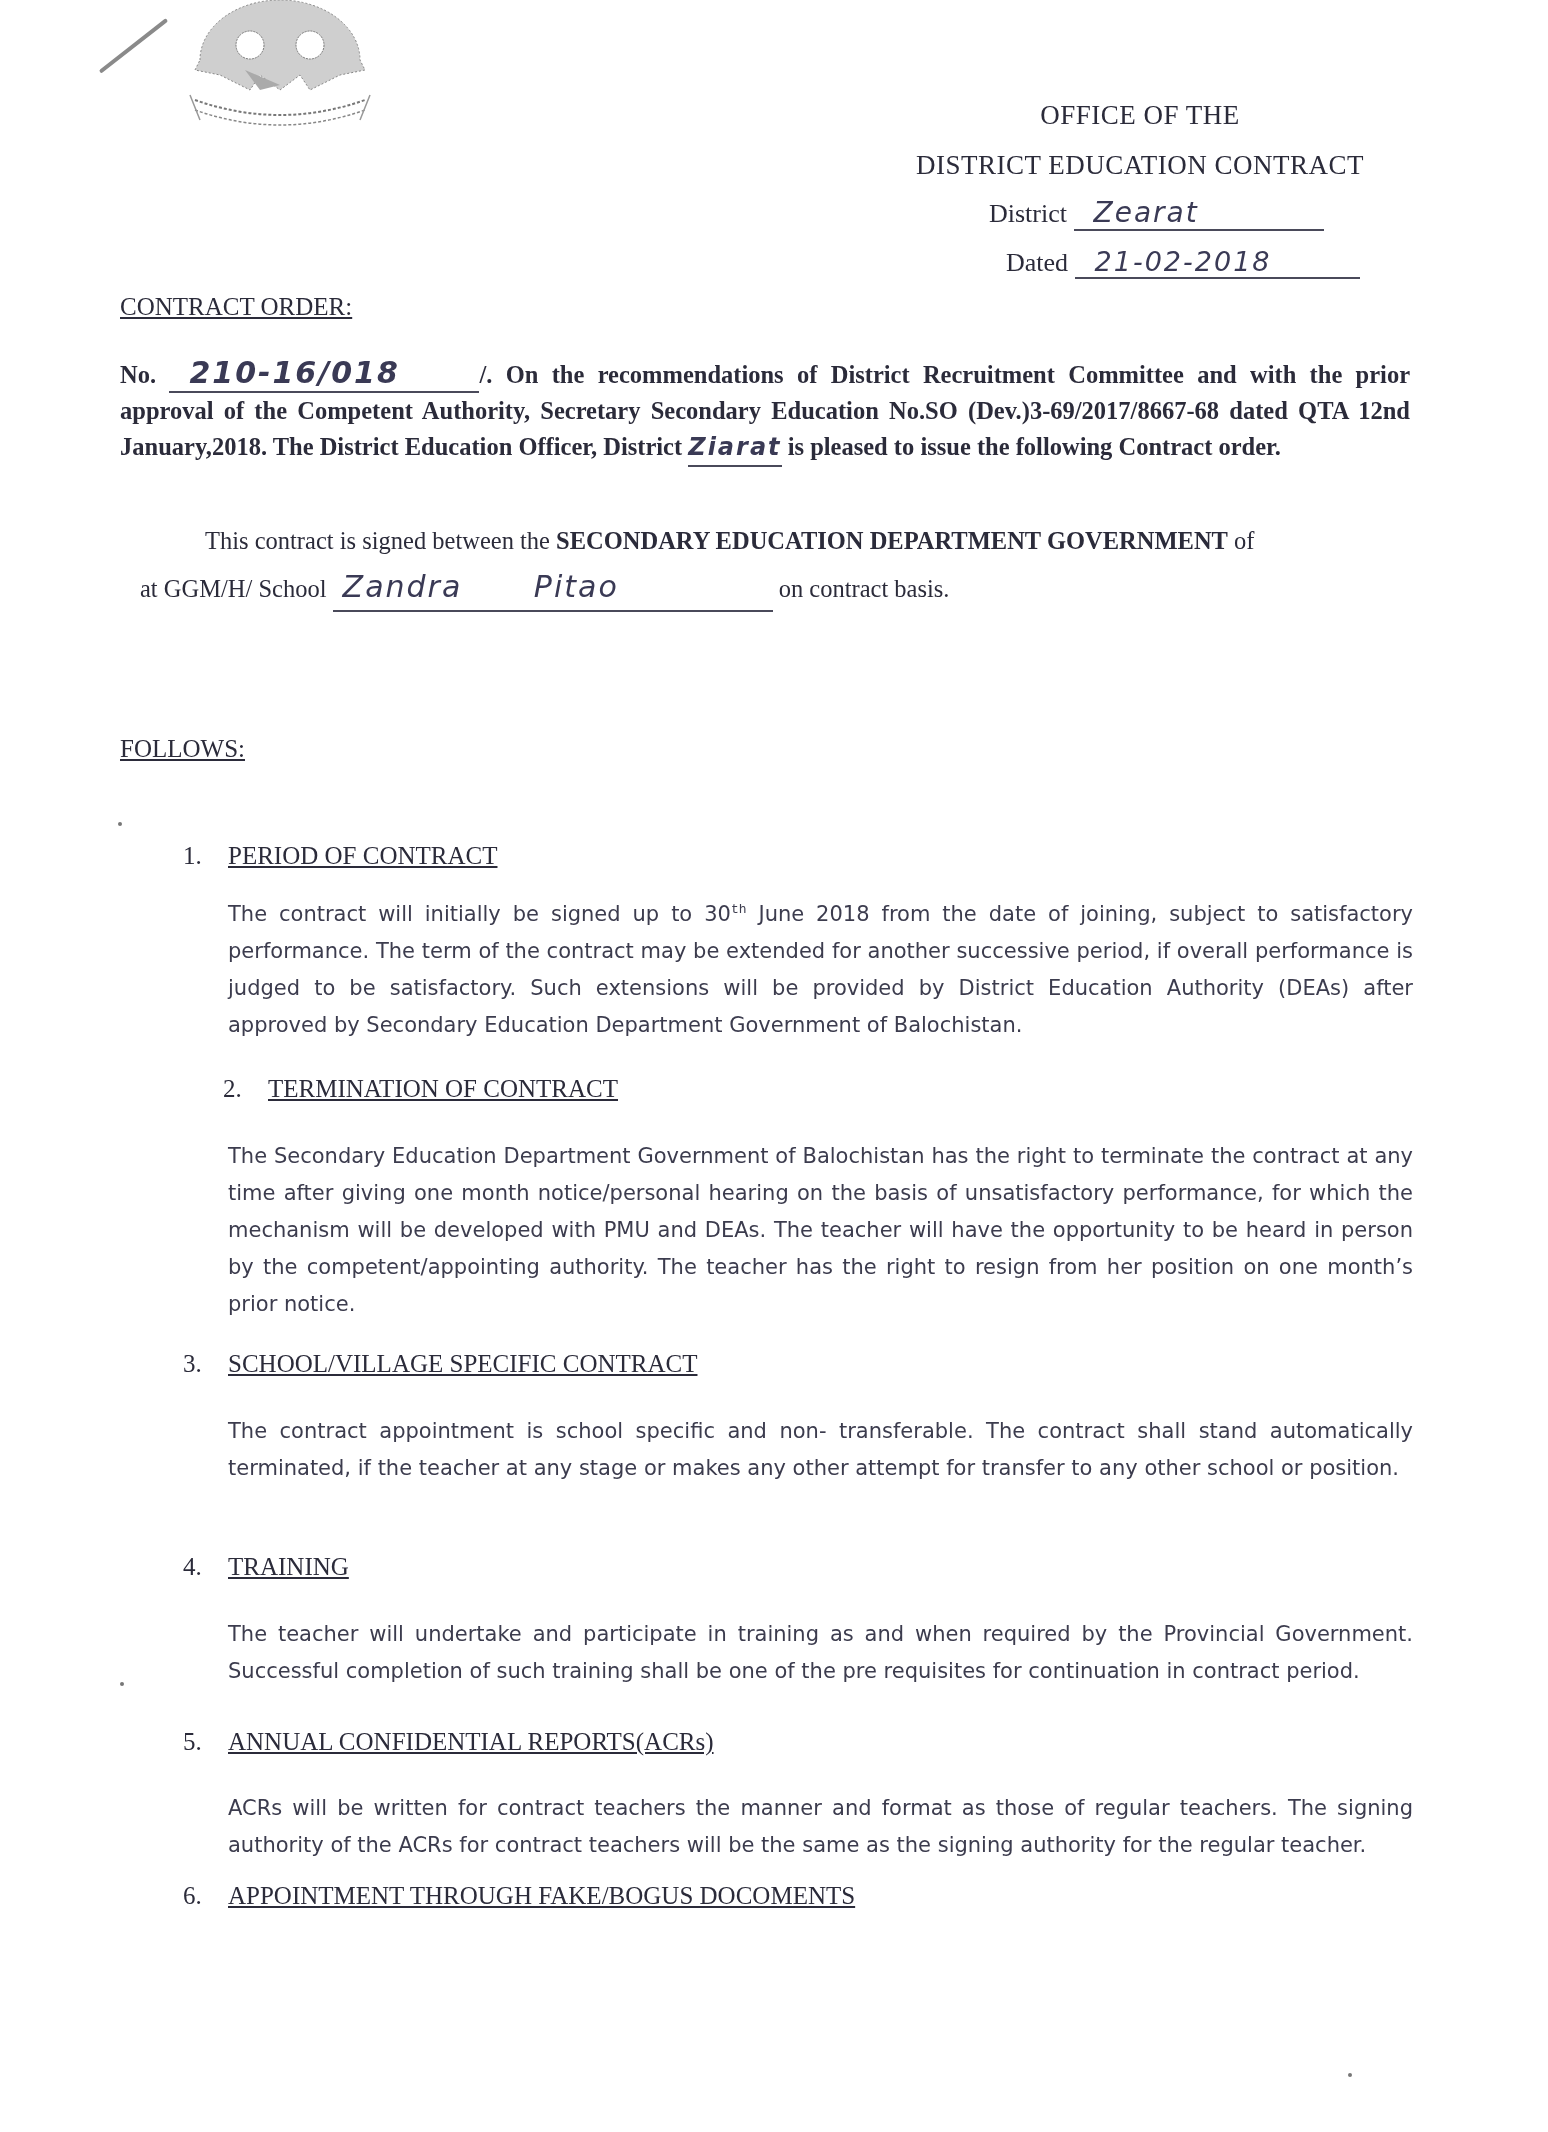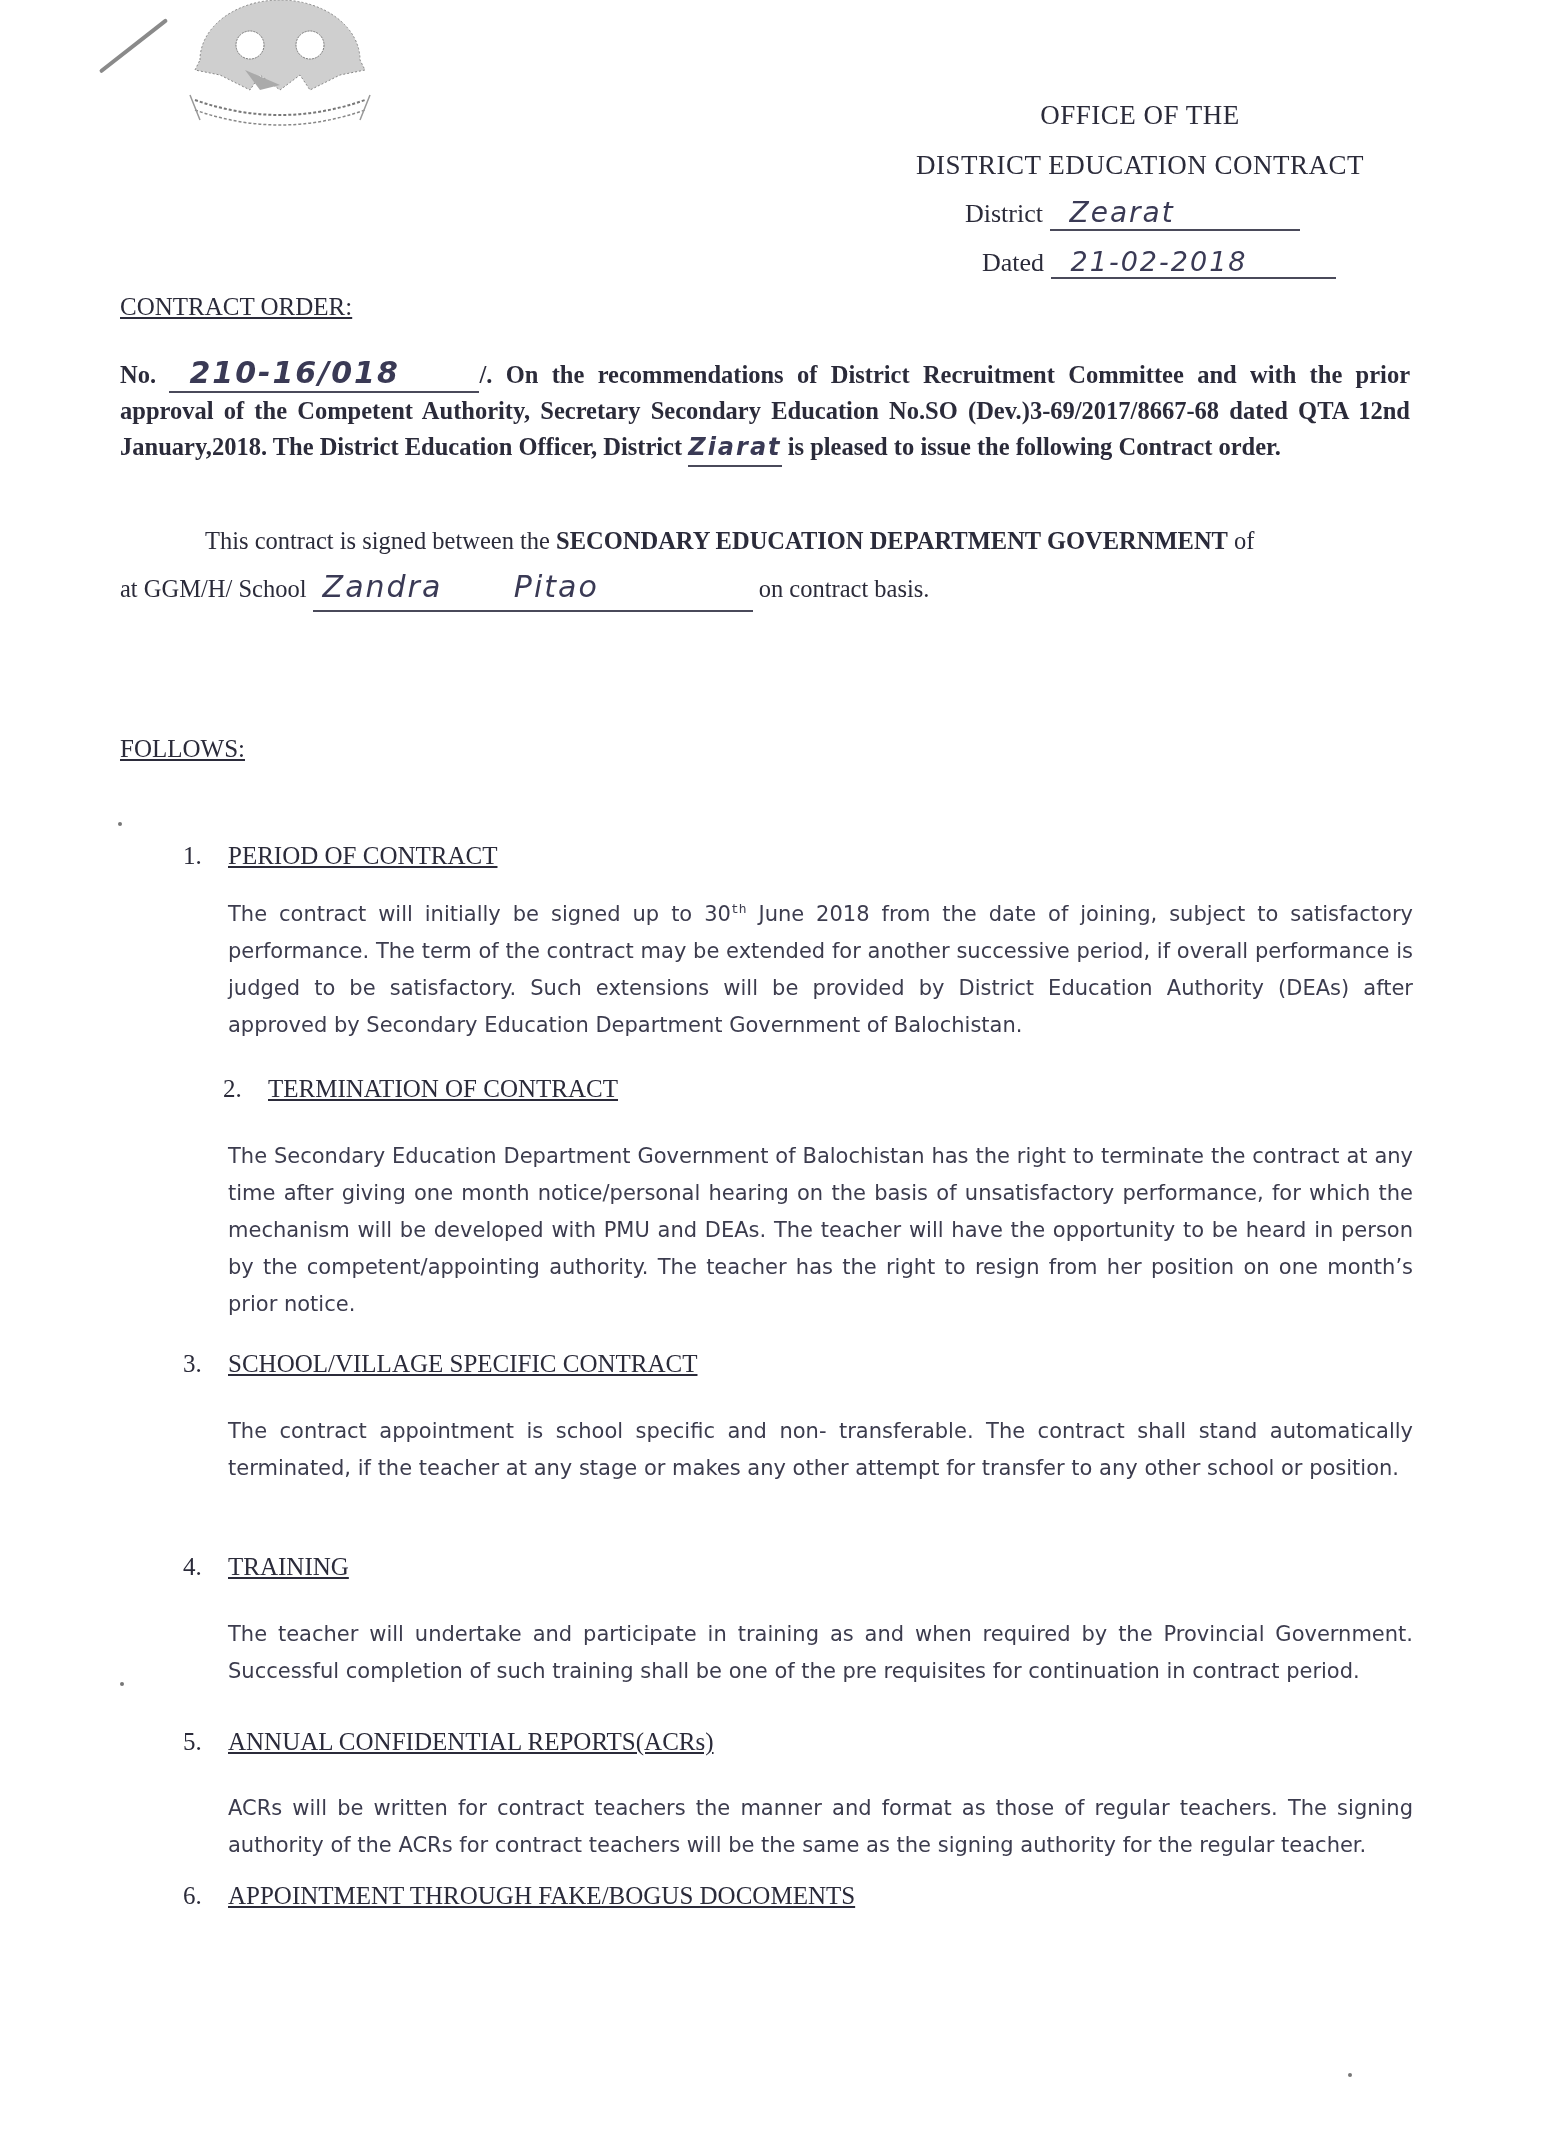--- a/index.html
+++ b/index.html
@@ -7,21 +7,21 @@
   .serif { font-family: "Liberation Serif", "DejaVu Serif", serif; }
   .sans { font-family: "DejaVu Sans", "Liberation Sans", sans-serif; }
   .hand { font-family: "DejaVu Sans", sans-serif; font-style: italic; color: #3a3a55; letter-spacing: 2px; }
 
   .emblem { position: absolute; left: 160px; top: 0; width: 240px; height: 150px; }
   .pin { position: absolute; left: 100px; top: 15px; width: 85px; height: 4px; background: #8a8a8a; border-radius: 3px; transform: rotate(-38deg); transform-origin: left center; top: 70px; }
 
   .office { position: absolute; left: 880px; top: 100px; width: 520px; text-align: center; font-size: 27px; letter-spacing: 0.5px; }
   .office .l1 { position: absolute; left: 0; right: 0; top: 0; }
   .office .l2 { position: absolute; left: 0; right: 0; top: 50px; }
-  .field-line { position: absolute; font-size: 26px; }
+  .field-line { position: absolute; font-size: 26px; margin-left: 24px; }
   .uline { display: inline-block; border-bottom: 2px solid #4a4a5a; vertical-align: baseline; }
 
   .h-contract { position: absolute; left: 120px; top: 293px; font-size: 25px; text-decoration: underline; }
   .para { position: absolute; left: 120px; width: 1290px; font-size: 24.5px; line-height: 36px; text-align: justify; font-weight: bold; }
   .para2 { position: absolute; left: 120px; width: 1290px; font-size: 24.5px; line-height: 46px; }
   .terms { position: absolute; left: 120px; top: 725px; font-size: 25px; line-height: 47px; }
   .terms span { text-decoration: underline; }
   .sec-head { position: absolute; left: 183px; font-size: 25px; }
   .sec-head .num { display: inline-block; width: 45px; }
   .sec-head .ttl { text-decoration: underline; }
@@ -65,21 +65,21 @@
   <span>is pleased to issue the following Contract order.</span>
 </div>
 
 <div class="para2 serif" style="top:518px;">
   <div style="padding-left:85px;">
     <span>This contract is signed between the</span>
     <b>SECONDARY EDUCATION DEPARTMENT GOVERNMENT</b>
     <span>of</span>
   </div>
   <div>
-    <b style="font-weight:normal;">at GGM/H/ School</b>
+    <b style="font-weight:normal;margin-left:20px;">at GGM/H/ School</b>
     <span class="uline hand" style="width:430px; font-size:30px; padding-left:10px; word-spacing:60px;">Zandra Pitao</span>
     <span>on contract basis.</span>
   </div>
 </div>
 
 <div class="terms serif">
   <div><span>FOLLOWS:</span></div>
 </div>
 
 <div class="sec-head serif" style="top:842px;">

